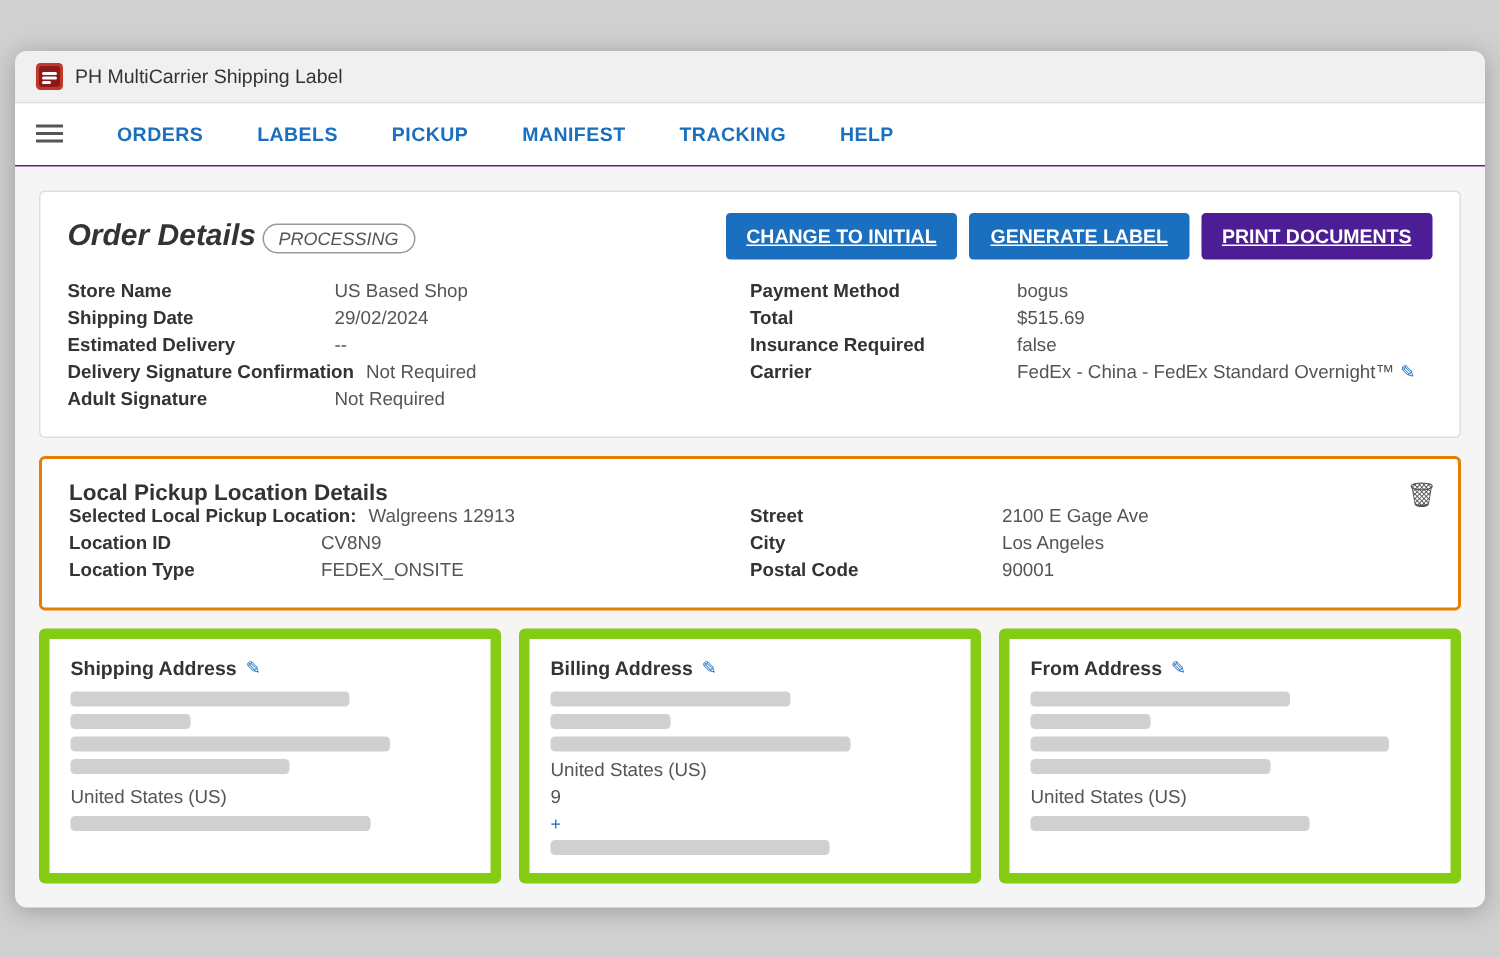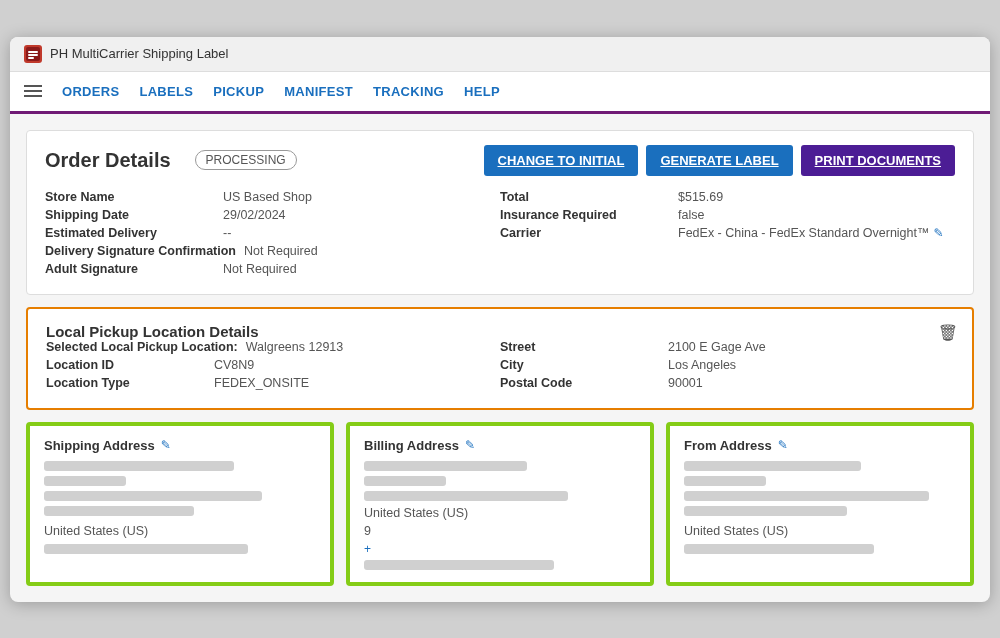--- a/index.html
+++ b/index.html
@@ -38,23 +38,23 @@
     .title-bar-text {
       font-size: 13px;
       color: #333;
       font-weight: 500;
     }
     .nav-bar {
       background: #fff;
       padding: 0 14px;
       display: flex;
       align-items: center;
-      border-bottom: 3px solid #701a75;
+      border-bottom: 1px solid #701a75;
       height: 42px;
-      gap: 20px;
+      gap: 36px;
     }
     .hamburger {
       cursor: pointer;
       display: flex; flex-direction: column; gap: 3px;
     }
     .hamburger span { width: 18px; height: 2px; background: #555; display: block; }
     .nav-link {
       font-size: 13px;
       color: #1a6fbe;
       font-weight: 600;
@@ -73,22 +73,23 @@
       margin-bottom: 12px;
     }
     .order-details-top {
       display: flex;
       align-items: center;
       justify-content: space-between;
       margin-bottom: 14px;
     }
     .order-title-group {
       display: flex;
-      align-items: center;
-      gap: 24px;
+      align-items: flex-end;
+      gap: 4px;
+      font-style: italic;
     }
     .order-title {
       font-size: 20px;
       font-weight: 600;
       color: #333;
     }
     .status-badge {
       border: 1px solid #999;
       border-radius: 12px;
       padding: 2px 10px;
@@ -190,21 +191,21 @@
       color: #555;
       font-size: 12.5px;
     }
     .addresses-grid {
       display: grid;
       grid-template-columns: 1fr 1fr 1fr;
       gap: 12px;
     }
     .address-card {
       background: #fff;
-      border: 4px solid #84cc16;
+      border: 7px solid #84cc16;
       border-radius: 4px;
       padding: 12px 14px;
     }
     .address-title-row {
       display: flex;
       align-items: center;
       gap: 6px;
       margin-bottom: 8px;
     }
     .address-title {
@@ -284,20 +285,24 @@
             <span class="info-value">Not Required</span>
           </div>
           <div class="info-row">
             <span class="info-label">Adult Signature</span>
             <span class="info-value">Not Required</span>
           </div>
         </div>
 
         <div class="info-col">
           <div class="info-row">
+            <span class="info-label">Payment Method</span>
+            <span class="info-value">bogus</span>
+          </div>
+          <div class="info-row">
             <span class="info-label">Total</span>
             <span class="info-value">$515.69</span>
           </div>
           <div class="info-row">
             <span class="info-label">Insurance Required</span>
             <span class="info-value">false</span>
           </div>
           <div class="info-row">
             <span class="info-label">Carrier</span>
             <span class="info-value carrier-link">

